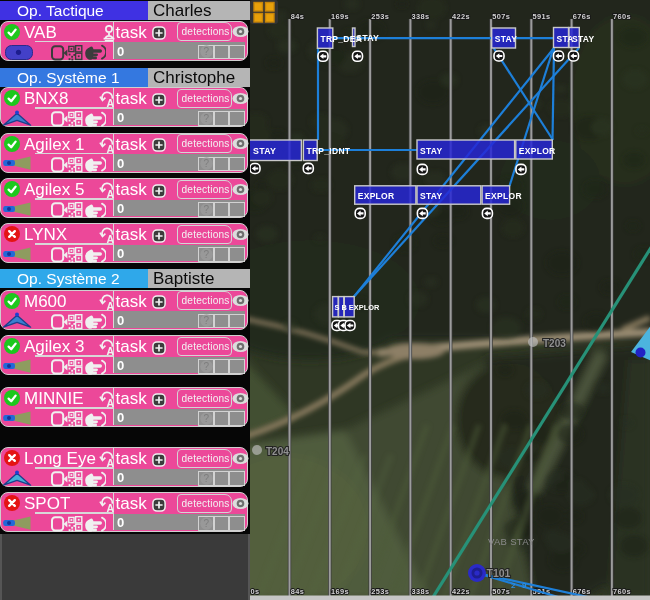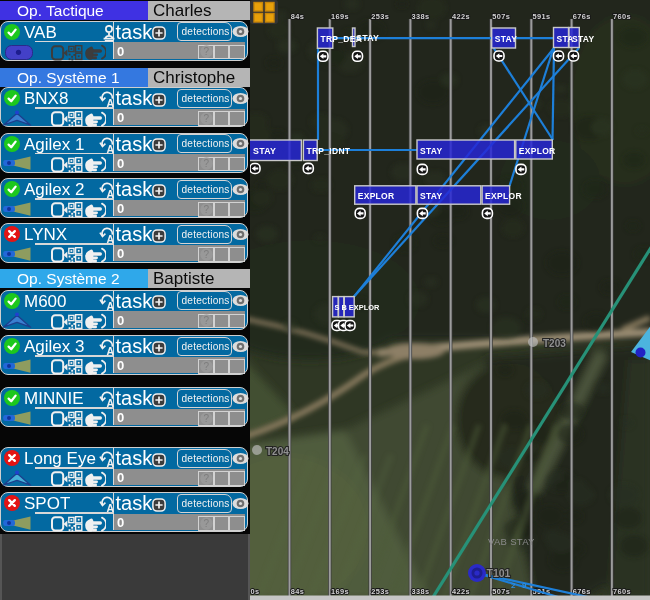--- a/index.html
+++ b/index.html
@@ -6,28 +6,28 @@
   html,body{margin:0;padding:0;background:#000;}
   #app{position:relative;will-change:transform;width:650px;height:600px;overflow:hidden;background:#060606;
        font-family:"Liberation Sans",sans-serif;}
   #left{position:absolute;left:0;top:0;width:250px;height:600px;background:#060606;}
   #map{position:absolute;left:250px;top:0;width:400px;height:600px;}
   .ghead{position:absolute;left:0;width:250px;height:19px;}
   .ghead .c{position:absolute;left:0;top:0;width:148px;height:19px;color:#fff;
             font-size:15.5px;line-height:19px;padding-left:17px;box-sizing:border-box;}
   .ghead .n{position:absolute;left:148px;top:0;width:102px;height:19px;background:#b5b5b5;
             color:#0a0a0a;font-size:17px;line-height:19px;padding-left:5px;box-sizing:border-box;}
-  .card{position:absolute;left:0;width:248px;height:40px;background:#0369a1;
+  .card{position:absolute;left:0;width:248px;height:40px;background:#ec4899;
         border:1.4px solid #cfcfcf;border-radius:8px;box-sizing:border-box;}
   .cnt{position:absolute;left:113.3px;top:20.5px;width:131.2px;height:16.7px;background:#8e8e8e;}
   .vd1{position:absolute;left:112px;top:0;width:1.3px;height:37.2px;background:#d8d8d8;}
   
   .hd1{position:absolute;left:33.5px;top:19.4px;width:78.5px;height:1.2px;background:#d8d8d8;}
   .nm{position:absolute;left:23px;top:0;height:20px;line-height:21px;color:#fff;font-size:17px;}
-  .task{position:absolute;left:114.5px;top:0;height:20px;line-height:21px;color:#fff;font-size:20px;}
+  .task{position:absolute;left:114.5px;top:0;height:20px;line-height:21px;color:#fff;font-size:17px;}
   .det{position:absolute;left:176px;top:0.5px;width:55px;height:19px;border:1.3px solid #d4d4d4;
        border-radius:4px 7px 4px 4px;box-sizing:border-box;}
   .det span{position:absolute;left:3.5px;top:3.2px;font-size:10.1px;color:#f2f2f2;letter-spacing:0.2px;}
   .zero{position:absolute;left:116px;top:20px;width:20px;height:18px;color:#fff;
         font-size:13px;font-weight:bold;line-height:19px;}
   .cells{position:absolute;left:197px;top:23px;width:48px;height:14.5px;}
   .cells .cell{position:absolute;top:0;width:15.6px;height:14.5px;border:1.2px solid #d2d2d2;box-sizing:border-box;}
   .ic{position:absolute;}
 
 </style>
@@ -258,21 +258,21 @@
       </div>
 <div class="card" style="top:178.0px">
         <div class="cnt"></div>
         <div class="hd1"></div>
         <div class="vd1"></div>
         <div class="vd2"></div>
         <svg class="ic" style="left:2.5px;top:2.0px" width="16" height="16" viewBox="0 0 16 16">
           <circle cx="8" cy="8" r="8" fill="#1dc81d"></circle>
           <path d="M4.6 8.6 L7.2 11.2 L11.6 5.6" stroke="#fff" stroke-width="2.3" fill="none" stroke-linecap="round" stroke-linejoin="round"></path>
         </svg>
-        <div class="nm">Agilex 2</div>
+        <div class="nm">Agilex 5</div>
         <svg class="ic" style="left:98px;top:1px" width="16" height="19" viewBox="0 0 16 19">
           <path d="M13.4 9.0 A5.2 5.2 0 1 0 3.3 10.2" stroke="#f2f2f2" stroke-width="1.7" fill="none" stroke-linecap="round"></path>
           <path d="M0.9 7.6 L3.5 11.5 L6.4 8.6" fill="none" stroke="#f2f2f2" stroke-width="1.6" stroke-linejoin="miter"></path>
           <text x="7.6" y="17.8" font-size="10.5" font-weight="bold" fill="#f2f2f2" font-family="Liberation Sans">A</text>
         </svg>
         <div class="task">task</div>
         <svg class="ic" style="left:150.5px;top:4.5px" width="14" height="14" viewBox="0 0 14 14">
           <rect x="0.9" y="0.9" width="12.2" height="12.2" rx="4" fill="#3c3c3c" stroke="#f0f0f0" stroke-width="1.5"></rect>
           <path d="M7 3.4 L7 10.6 M3.4 7 L10.6 7" stroke="#f0f0f0" stroke-width="1.7"></path>
         </svg>

